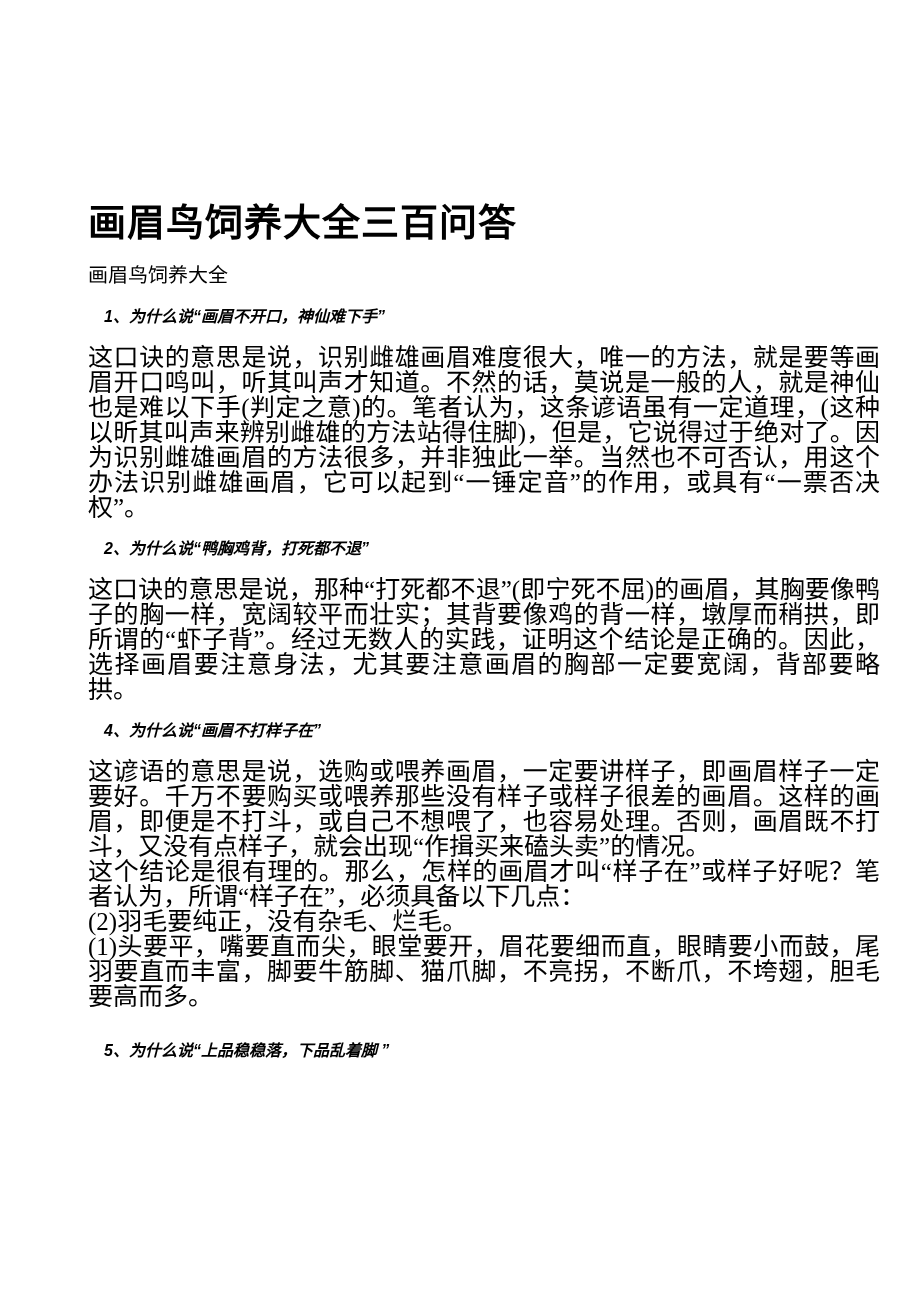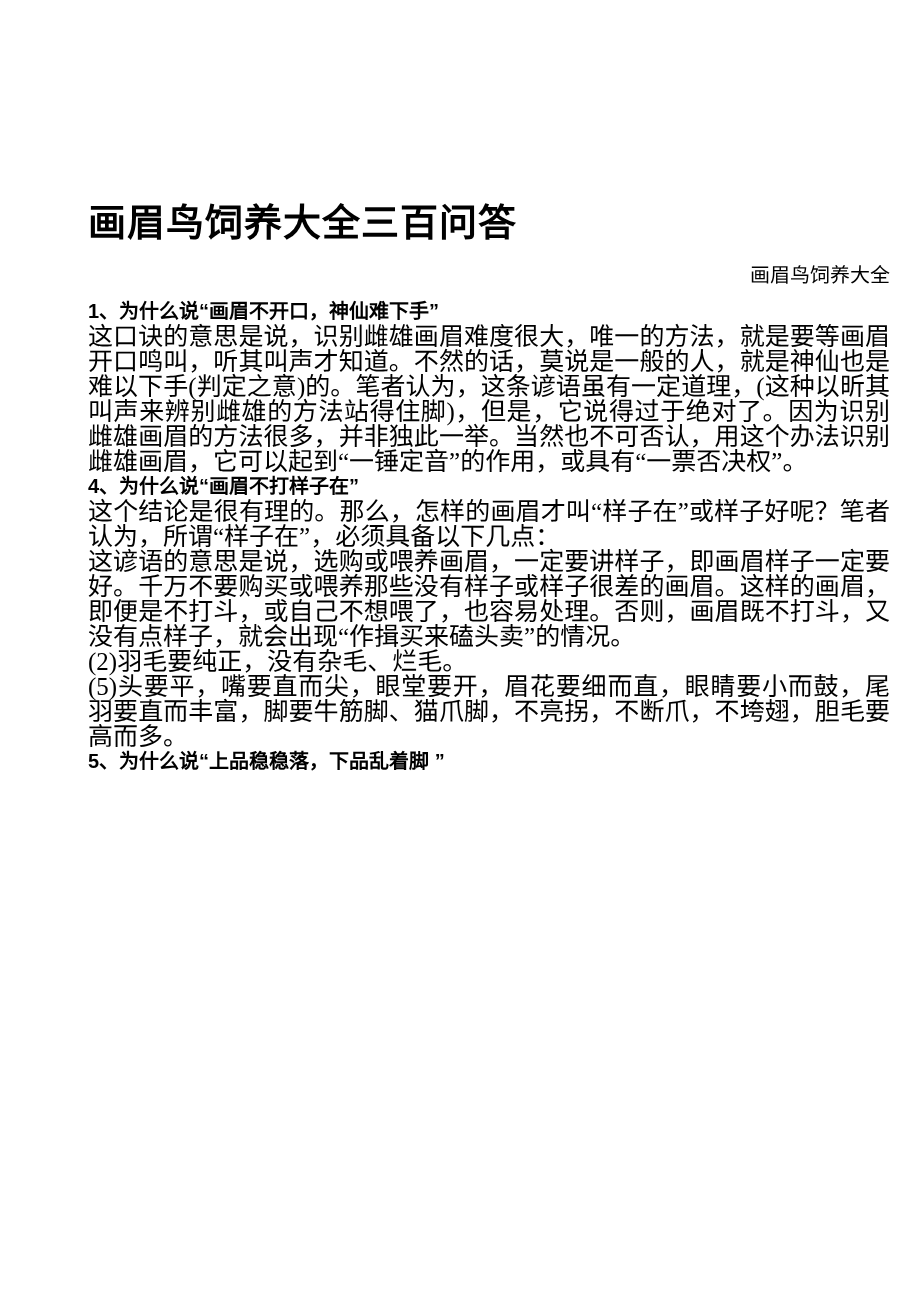--- a/index.html
+++ b/index.html
@@ -9,57 +9,57 @@
     background: #ffffff;
   }
   body {
     width: 920px;
     height: 1302px;
     overflow: hidden;
     color: #000000;
     font-family: "Liberation Serif", "DejaVu Serif", serif;
   }
   .doc {
-    padding: 197px 30px 0 88px;
+    padding: 197px 40px 0 88px;
   }
   .doc-title {
     margin: 0;
     font-family: "Liberation Serif", "DejaVu Serif", serif;
     font-size: 38px;
     font-weight: 700;
     line-height: 52px;
     letter-spacing: 1px;
     color: #000000;
   }
   .doc-subtitle {
     margin: 14px 0 0 0;
     font-size: 20px;
     line-height: 25px;
     font-weight: 400;
-    text-align: right;
   }
   .section-heading {
     margin: 27px 0 0 0;
     font-size: 20px;
     line-height: 25px;
     font-weight: 400;
     letter-spacing: 2px;
   }
   .qa-items {
     margin-top: 11px;
   }
   .qa-item { margin: 0; }
   
   .qa-item:nth-child(5) { margin-top: 29px; }
   .qa-heading {
-    margin: 0;
+    margin: 16px;
     font-family: "Liberation Sans", "DejaVu Sans", sans-serif;
-    font-size: 20px;
+    font-size: 16px;
     font-weight: 700;
     line-height: 25px;
+    font-style: italic;
   }
   .qa-paragraph {
     margin: 0;
     font-size: 25px;
     line-height: 25px;
     text-align: justify;
     text-justify: inter-ideograph;
     word-break: break-all;
   }
 </style>
@@ -71,25 +71,29 @@
 
   <p class="doc-subtitle">画眉鸟饲养大全</p>
 
 
   <div class="qa-items" id="qa-items">
       <section class="qa-item">
         <h3 class="qa-heading">1、为什么说“画眉不开口，神仙难下手”</h3>
         <p class="qa-paragraph">这口诀的意思是说，识别雌雄画眉难度很大，唯一的方法，就是要等画眉开口鸣叫，听其叫声才知道。不然的话，莫说是一般的人，就是神仙也是难以下手(判定之意)的。笔者认为，这条谚语虽有一定道理，(这种以昕其叫声来辨别雌雄的方法站得住脚)，但是，它说得过于绝对了。因为识别雌雄画眉的方法很多，并非独此一举。当然也不可否认，用这个办法识别雌雄画眉，它可以起到“一锤定音”的作用，或具有“一票否决权”。</p>
       </section>
       <section class="qa-item">
+        <h3 class="qa-heading">2、为什么说“鸭胸鸡背，打死都不退”</h3>
+        <p class="qa-paragraph">这口诀的意思是说，那种“打死都不退”(即宁死不屈)的画眉，其胸要像鸭子的胸一样，宽阔较平而壮实；其背要像鸡的背一样，墩厚而稍拱，即所谓的“虾子背”。经过无数人的实践，证明这个结论是正确的。因此，选择画眉要注意身法，尤其要注意画眉的胸部一定要宽阔，背部要略拱。</p>
+      </section>
+      <section class="qa-item">
       </section>
       <section class="qa-item">
         <h3 class="qa-heading">4、为什么说“画眉不打样子在”</h3>
+        <p class="qa-paragraph">这谚语的意思是说，选购或喂养画眉，一定要讲样子，即画眉样子一定要好。千万不要购买或喂养那些没有样子或样子很差的画眉。这样的画眉，即便是不打斗，或自己不想喂了，也容易处理。否则，画眉既不打斗，又没有点样子，就会出现“作揖买来磕头卖”的情况。</p>
         <p class="qa-paragraph">这个结论是很有理的。那么，怎样的画眉才叫“样子在”或样子好呢？笔者认为，所谓“样子在”，必须具备以下几点：</p>
-        <p class="qa-paragraph">这谚语的意思是说，选购或喂养画眉，一定要讲样子，即画眉样子一定要好。千万不要购买或喂养那些没有样子或样子很差的画眉。这样的画眉，即便是不打斗，或自己不想喂了，也容易处理。否则，画眉既不打斗，又没有点样子，就会出现“作揖买来磕头卖”的情况。</p>
         <p class="qa-paragraph">(2)羽毛要纯正，没有杂毛、烂毛。</p>
-        <p class="qa-paragraph">(5)头要平，嘴要直而尖，眼堂要开，眉花要细而直，眼睛要小而鼓，尾羽要直而丰富，脚要牛筋脚、猫爪脚，不亮拐，不断爪，不垮翅，胆毛要高而多。</p>
+        <p class="qa-paragraph">(1)头要平，嘴要直而尖，眼堂要开，眉花要细而直，眼睛要小而鼓，尾羽要直而丰富，脚要牛筋脚、猫爪脚，不亮拐，不断爪，不垮翅，胆毛要高而多。</p>
       </section>
       <section class="qa-item">
         <h3 class="qa-heading">5、为什么说“上品稳稳落，下品乱着脚 ”</h3>
       </section>
     </div>
 </div>
 
 </body></html>

